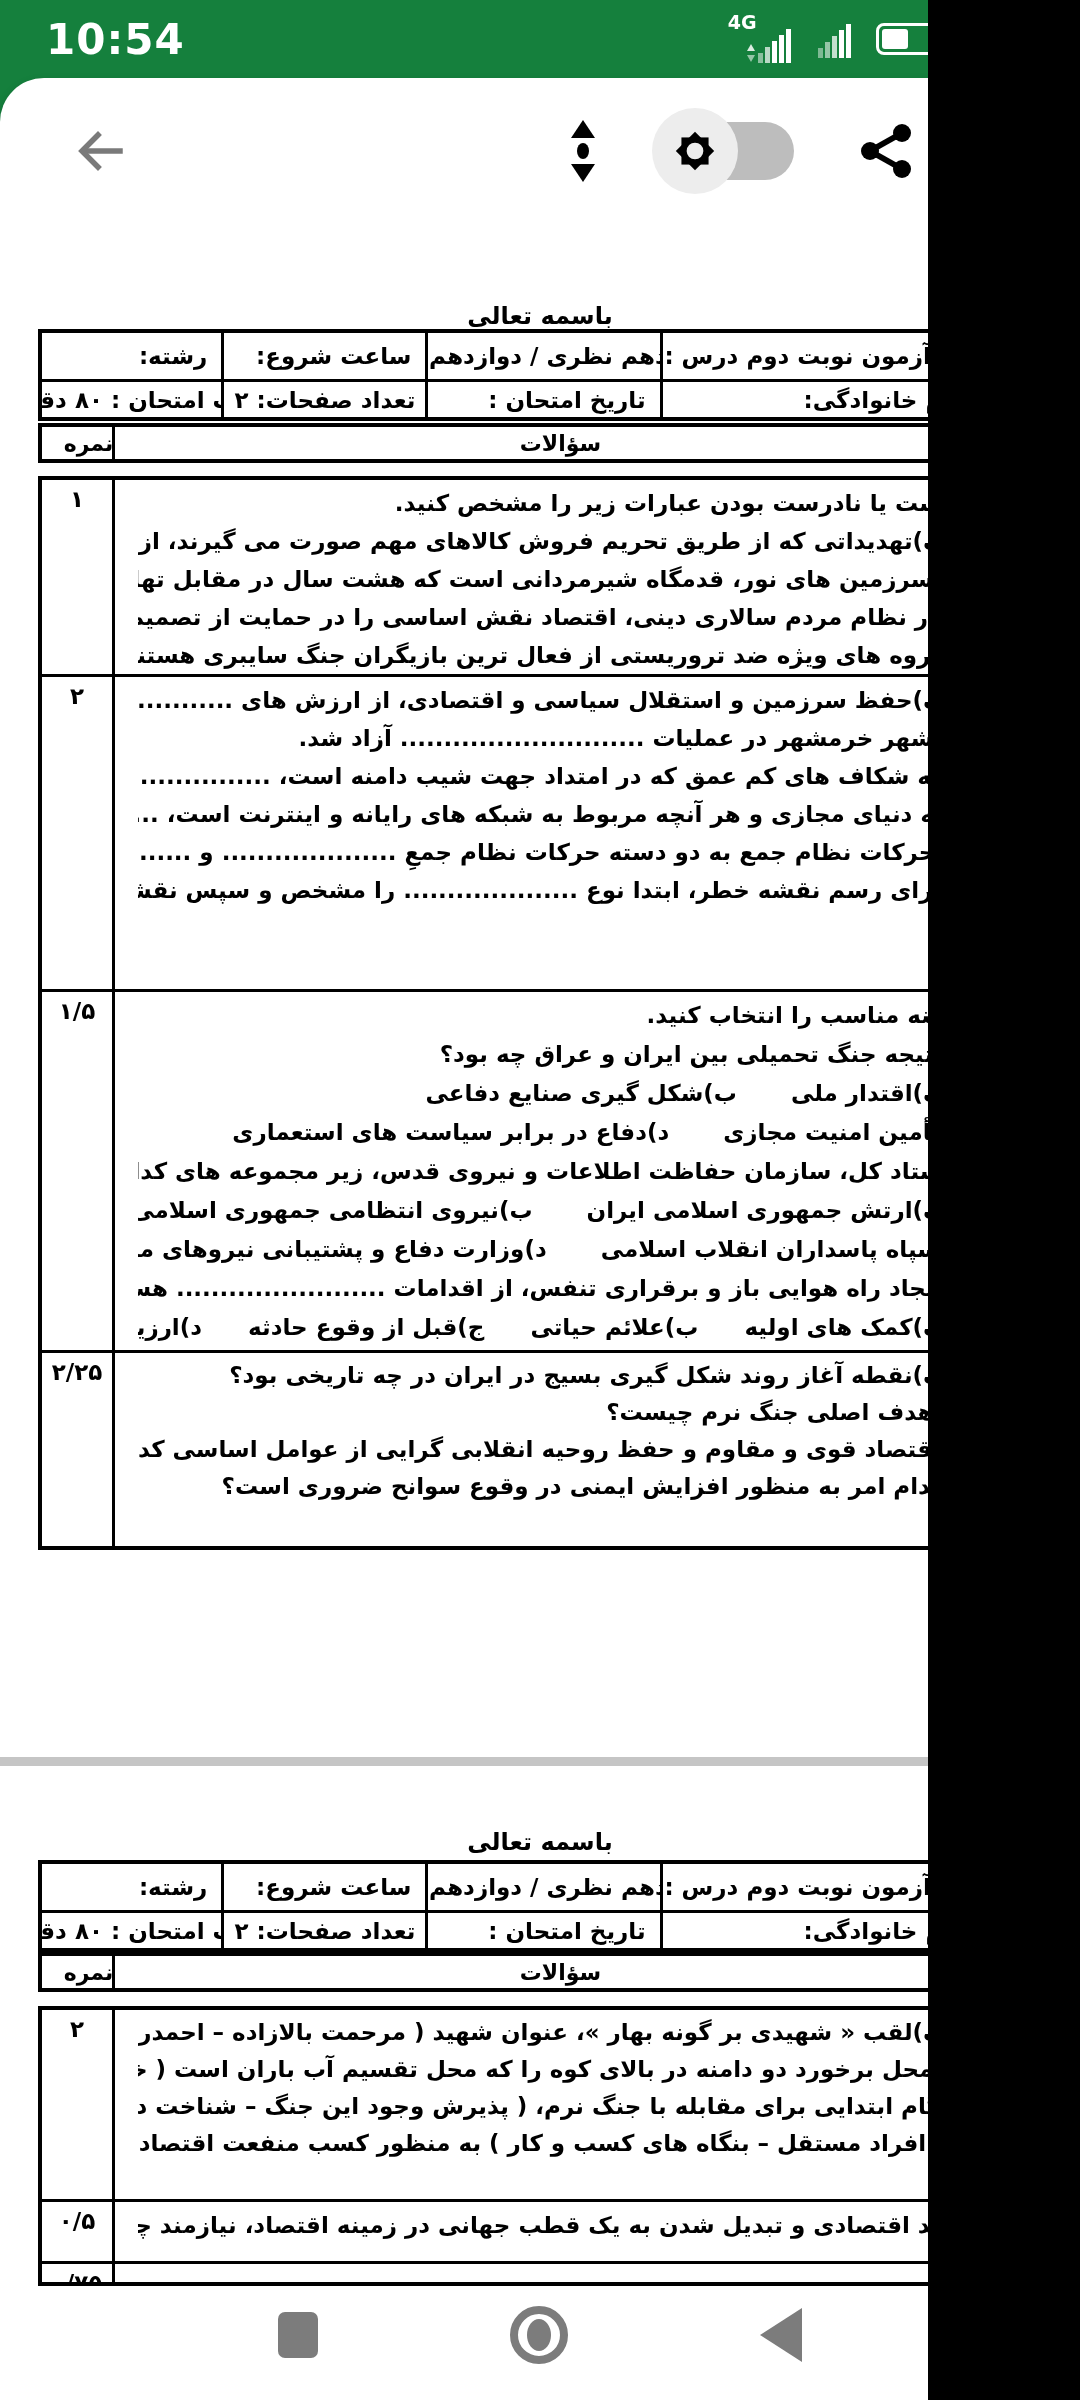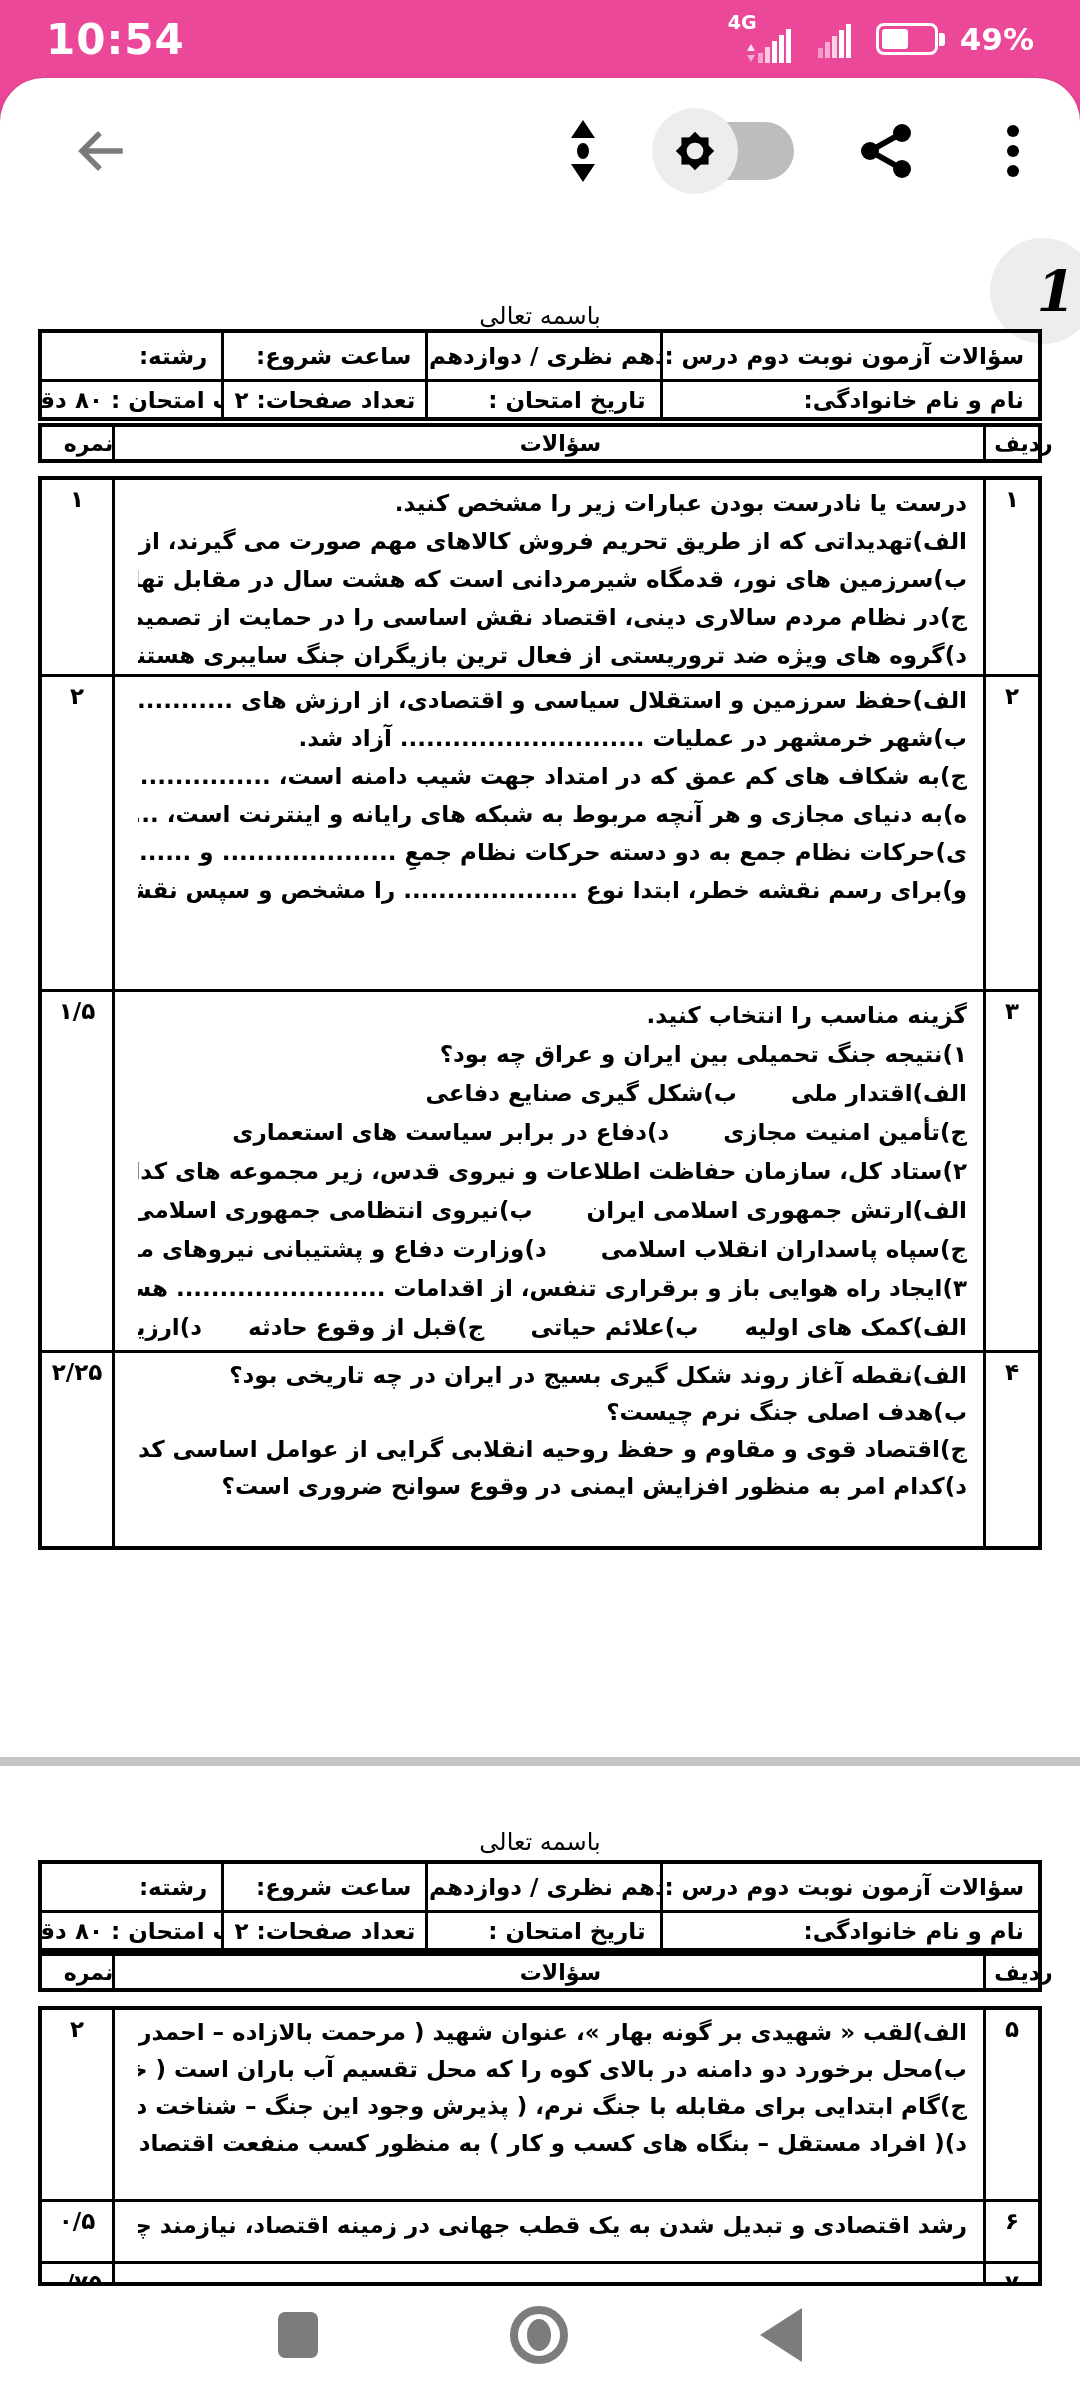--- a/index.html
+++ b/index.html
@@ -1,18 +1,18 @@
 <!DOCTYPE html>
 <html lang="fa"><head>
 <meta charset="utf-8">
 <style>
   * { box-sizing: border-box; margin: 0; padding: 0; }
   html,body { background:#000; }
   body { font-family:"DejaVu Sans", sans-serif; }
-  .screen { position:relative; width:1080px; height:2400px; background:#ec4899; overflow:hidden; }
+  .screen { position:relative; width:928px; height:2400px; background:#15803d; overflow:hidden; }
 
   
   .status-bar { position:absolute; top:0; left:0; width:1080px; height:78px;
     display:flex; justify-content:space-between; align-items:center; padding:0 46px; color:#fff; }
   .sb-time { font-size:42px; font-weight:700; letter-spacing:1px; }
   .sb-right { display:flex; align-items:center; gap:22px; }
   .sb-net { position:relative; width:66px; height:52px; }
   .sb-4g { position:absolute; top:-2px; left:0; font-size:19px; font-weight:700; }
   .sb-net svg { position:absolute; bottom:2px; right:0; }
   .battery { position:relative; width:62px; height:32px; border:3px solid #fff; border-radius:8px; }
@@ -37,21 +37,21 @@
   .doc { position:absolute; top:224px; left:0; width:1080px; height:2176px; background:#c5c5c5; }
   .page { position:absolute; left:0; width:1080px; background:#fff; direction:rtl; color:#000; }
   .page-1 { top:0; height:1533px; }
   .page-sep { position:absolute; top:1533px; left:0; width:1080px; height:9px; background:#c5c5c5; }
   .page-2 { top:1542px; height:634px; overflow:hidden; }
 
   .page-badge { position:absolute; top:14px; left:auto; right:-16px; width:106px; height:106px; border-radius:50%;
     background:#ededed; display:flex; align-items:center; justify-content:center; padding-left:26px;
     font-family:"DejaVu Serif", serif; font-style:italic; font-weight:700; font-size:56px; direction:ltr; }
 
-  .bismillah { position:absolute; left:0; width:100%; text-align:center; font-size:24px; font-weight:400; }
+  .bismillah { position:absolute; left:0; width:100%; text-align:center; font-size:24px; font-weight:700; }
   .page-1 .bismillah { top:78px; }
   .page-2 .bismillah { top:62px; }
 
   .hdr-table { position:absolute; left:38px; width:1004px; border:4px solid #000; }
   .page-1 .hdr-table { top:105px; }
   .page-2 .hdr-table { top:94px; }
   .hdr-row { display:flex; }
   .hdr-row.r1 { height:46px; }
   .hdr-row.r2 { height:38px; border-top:3px solid #000; }
   .hdr-cell { display:flex; align-items:center; padding:0 14px; font-size:23px; font-weight:700;

